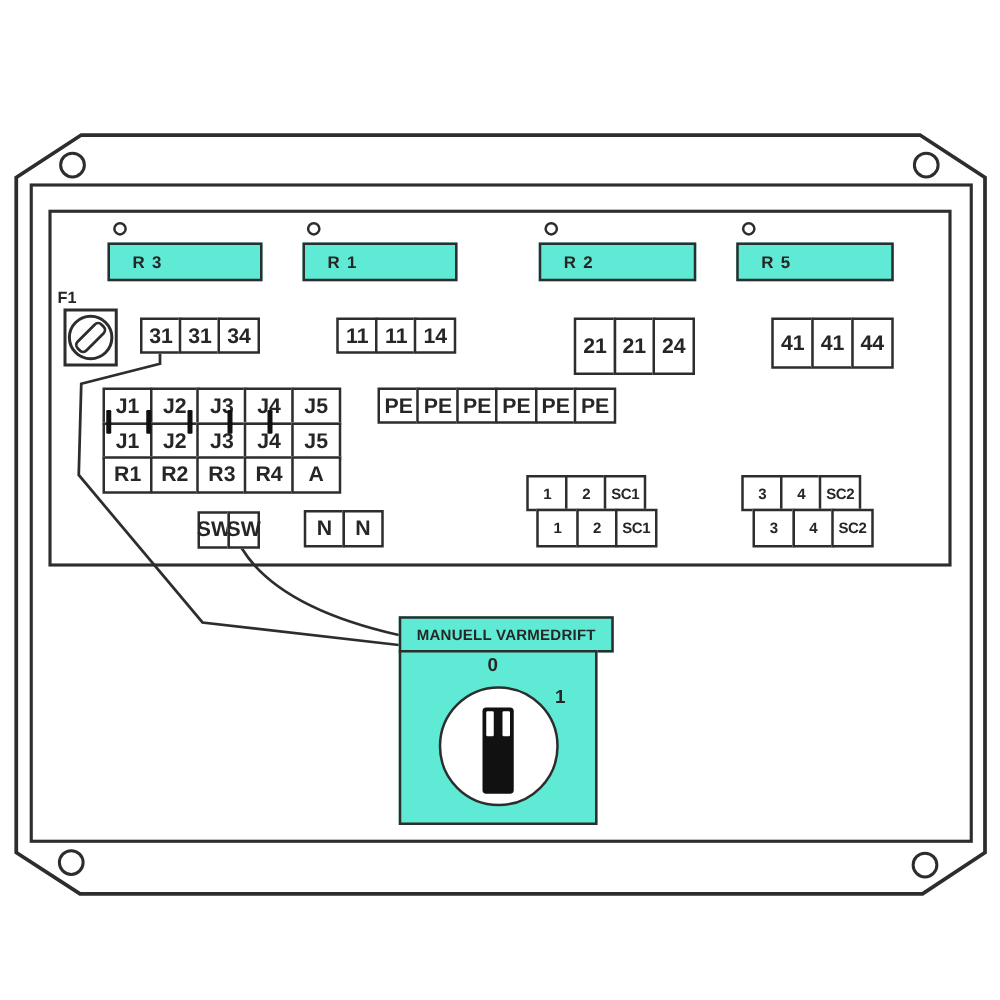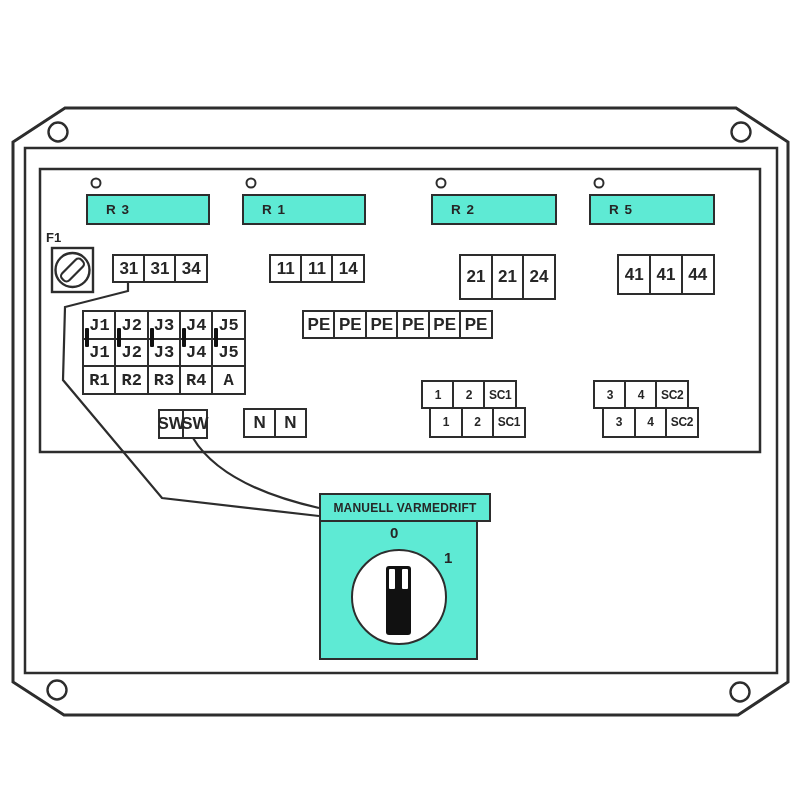--- a/index.html
+++ b/index.html
@@ -101,21 +101,21 @@
 
   <div class="cellrow" style="left:302px;top:310px;width:191px;height:29px;">
       <div class="cell">PE</div>
       <div class="cell">PE</div>
       <div class="cell">PE</div>
       <div class="cell">PE</div>
       <div class="cell">PE</div>
       <div class="cell">PE</div>
     </div>
 
-  <div class="jumper-grid" style="left:82px;top:310px;width:164px;height:85px;font-family:Liberation Mono, monospace;">
+  <div class="jumper-grid" style="left:82px;top:310px;width:191px;height:85px;">
       <div class="jrow">
         <div class="cell">J1</div>
         <div class="cell">J2</div>
         <div class="cell">J3</div>
         <div class="cell">J4</div>
         <div class="cell">J5</div>
       </div>
       <div class="jrow">
         <div class="cell">J1</div>
         <div class="cell">J2</div>

